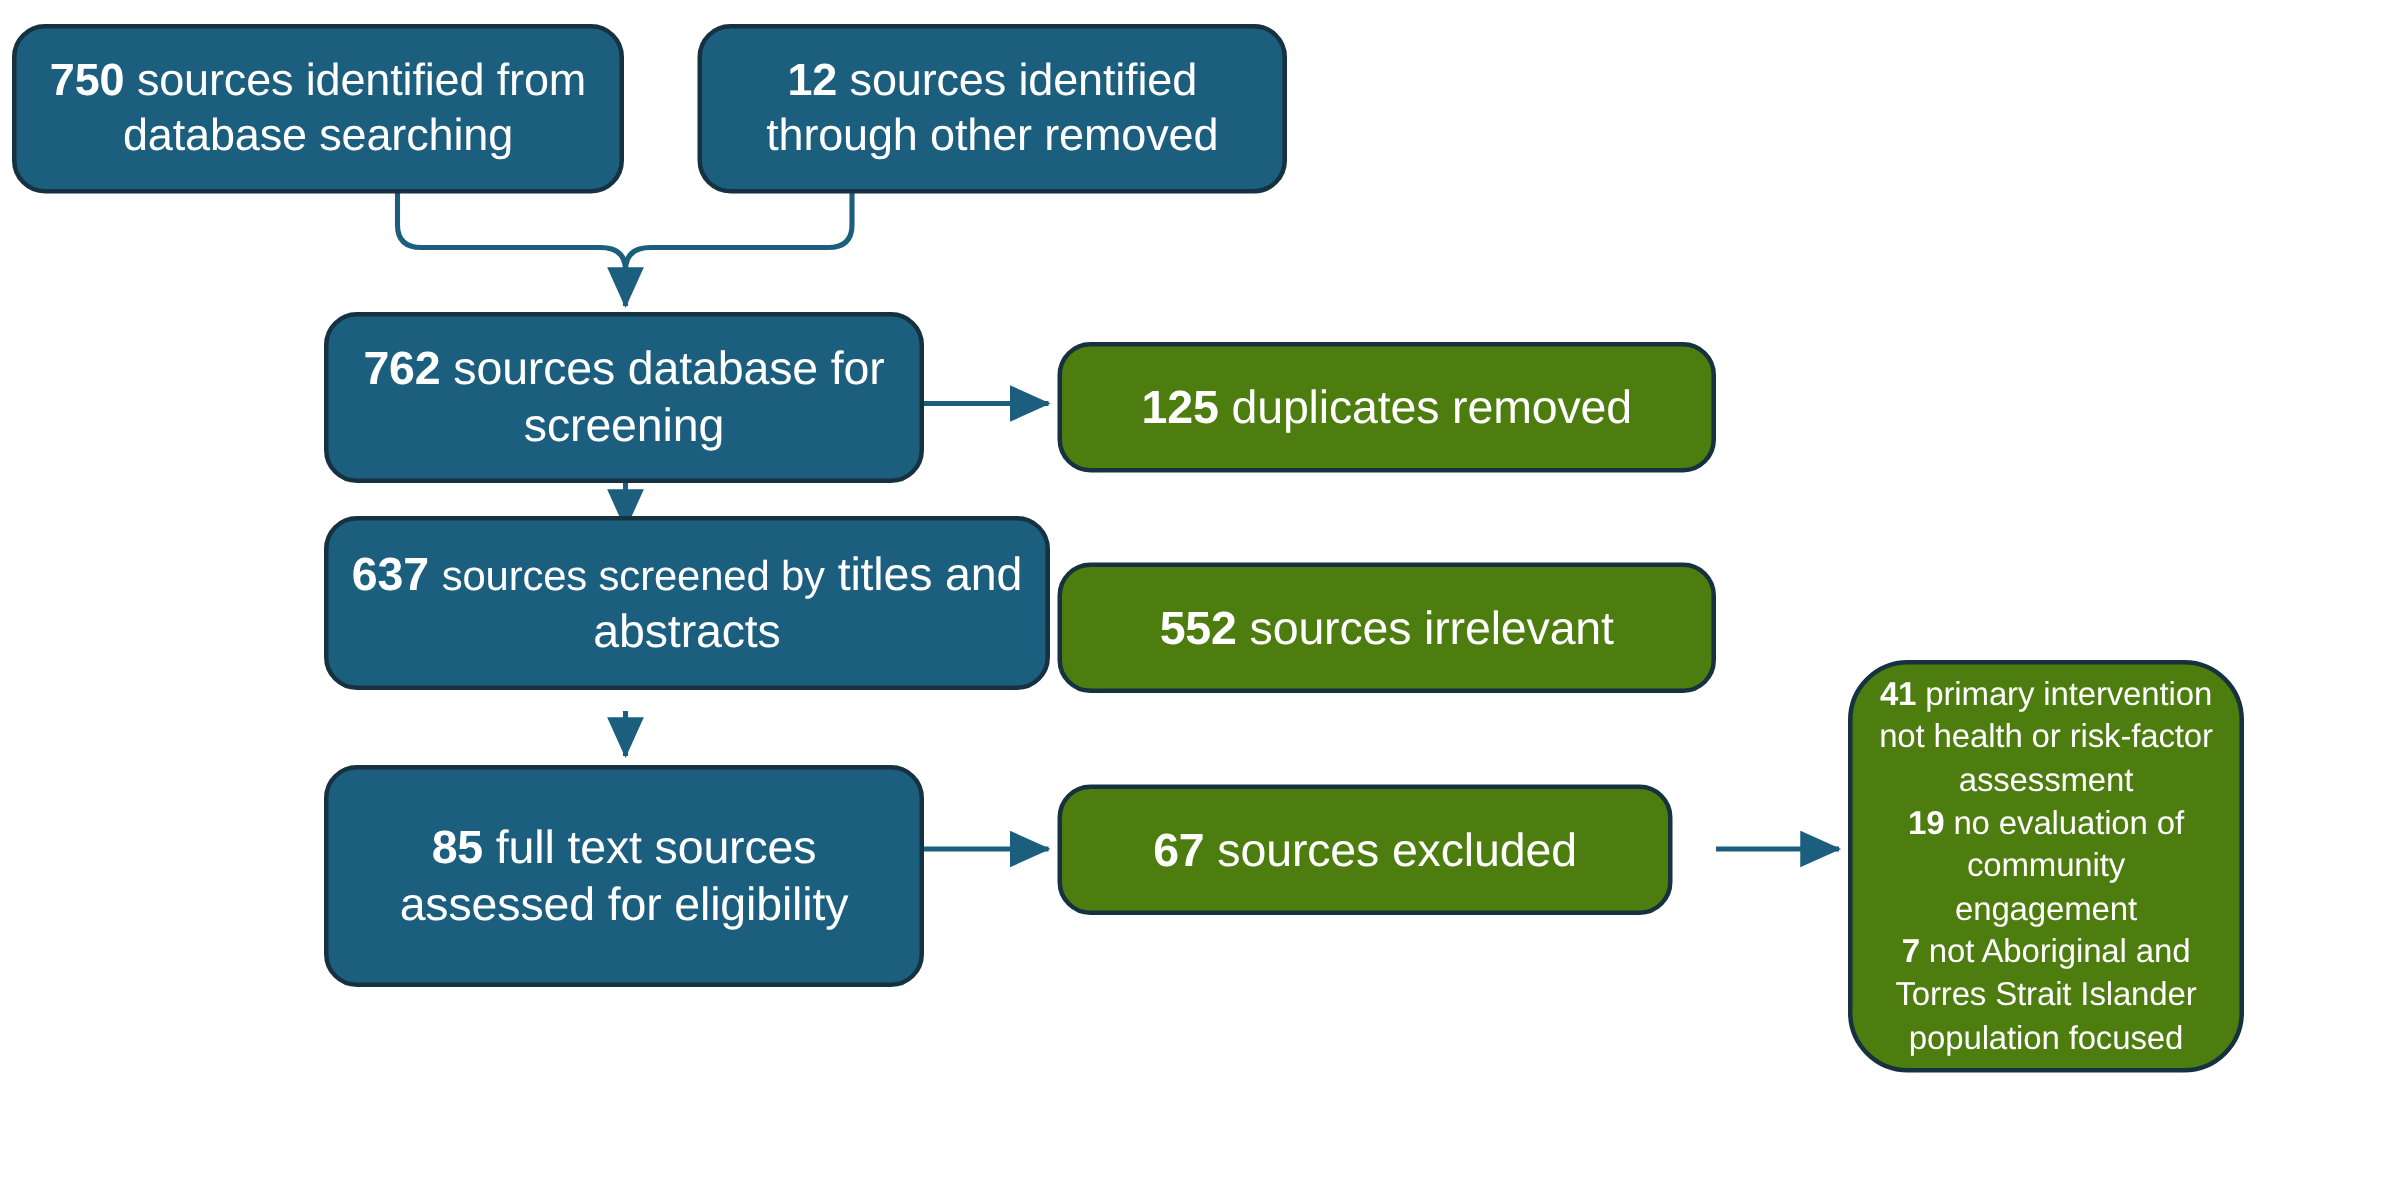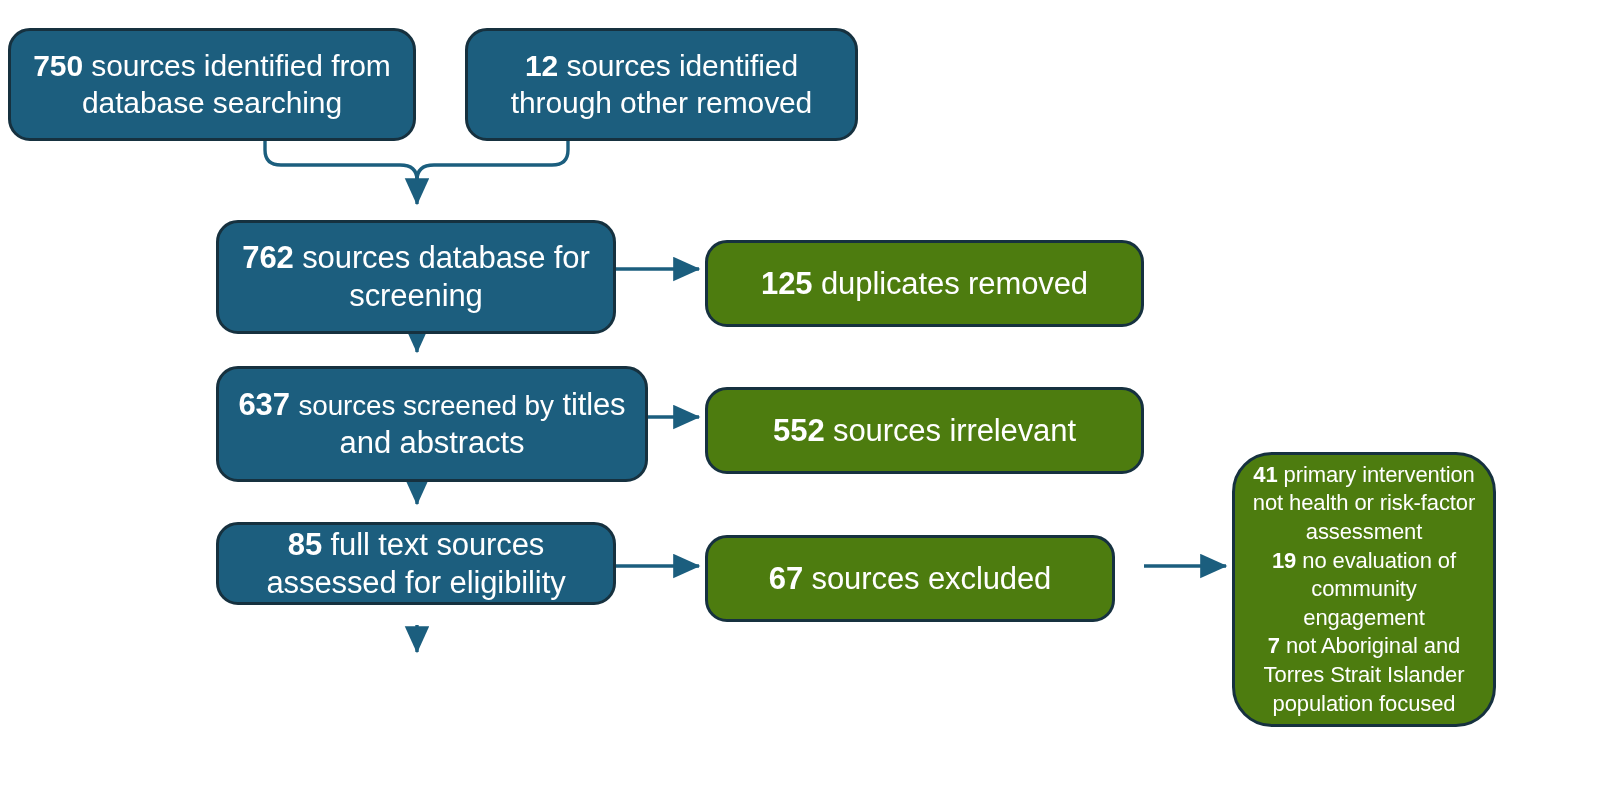--- a/index.html
+++ b/index.html
@@ -34,21 +34,20 @@
     align-items: center;
     justify-content: center;
     text-align: center;
     color: #ffffff;
     border: 3px solid #16313f;
     border-radius: 22px;
     padding: 6px 14px;
     line-height: 1.22;
     letter-spacing: -0.1px;
     z-index: 2;
-    margin-top: 12px;
   }
   .node.dark {
     background: #1c5e7e;
   }
   .node.light {
     background: #4d7c0f;
   }
   .node .txt {
     display: block;
     width: 100%;
@@ -108,28 +107,28 @@
       <span>sources identified through other removed</span>
     </span>
   </div>
 
   <div class="node dark fs-lg" id="node-imported" style="left:216px; top:208px; width:400px; height:114px;">
     <span class="txt"><b>762</b>
       <span>sources database for screening</span>
     </span>
   </div>
 
-  <div class="node dark fs-lg" id="node-screened" style="left:216px; top:354px; width:432px; height:116px;">
+  <div class="node dark fs-lg" id="node-screened" style="left:216px; top:344px; width:484px; height:116px;">
     <span class="txt"><b>637</b>
       <span class="shrink">sources screened by</span>
       <span>titles and abstracts</span>
     </span>
   </div>
 
-  <div class="node dark fs-lg" id="node-fulltext" style="left:216px; top:510px; width:400px; height:83px;">
+  <div class="node dark fs-lg" id="node-fulltext" style="left:216px; top:510px; width:400px; height:148px;">
     <span class="txt"><b>85</b>
       <span>full text sources assessed for eligibility</span>
     </span>
   </div>
 
 
   <div class="node light fs-lg" id="node-duplicates" style="left:705px; top:228px; width:439px; height:87px;">
     <span class="txt"><b>125</b>
       <span>duplicates removed</span>
     </span>

